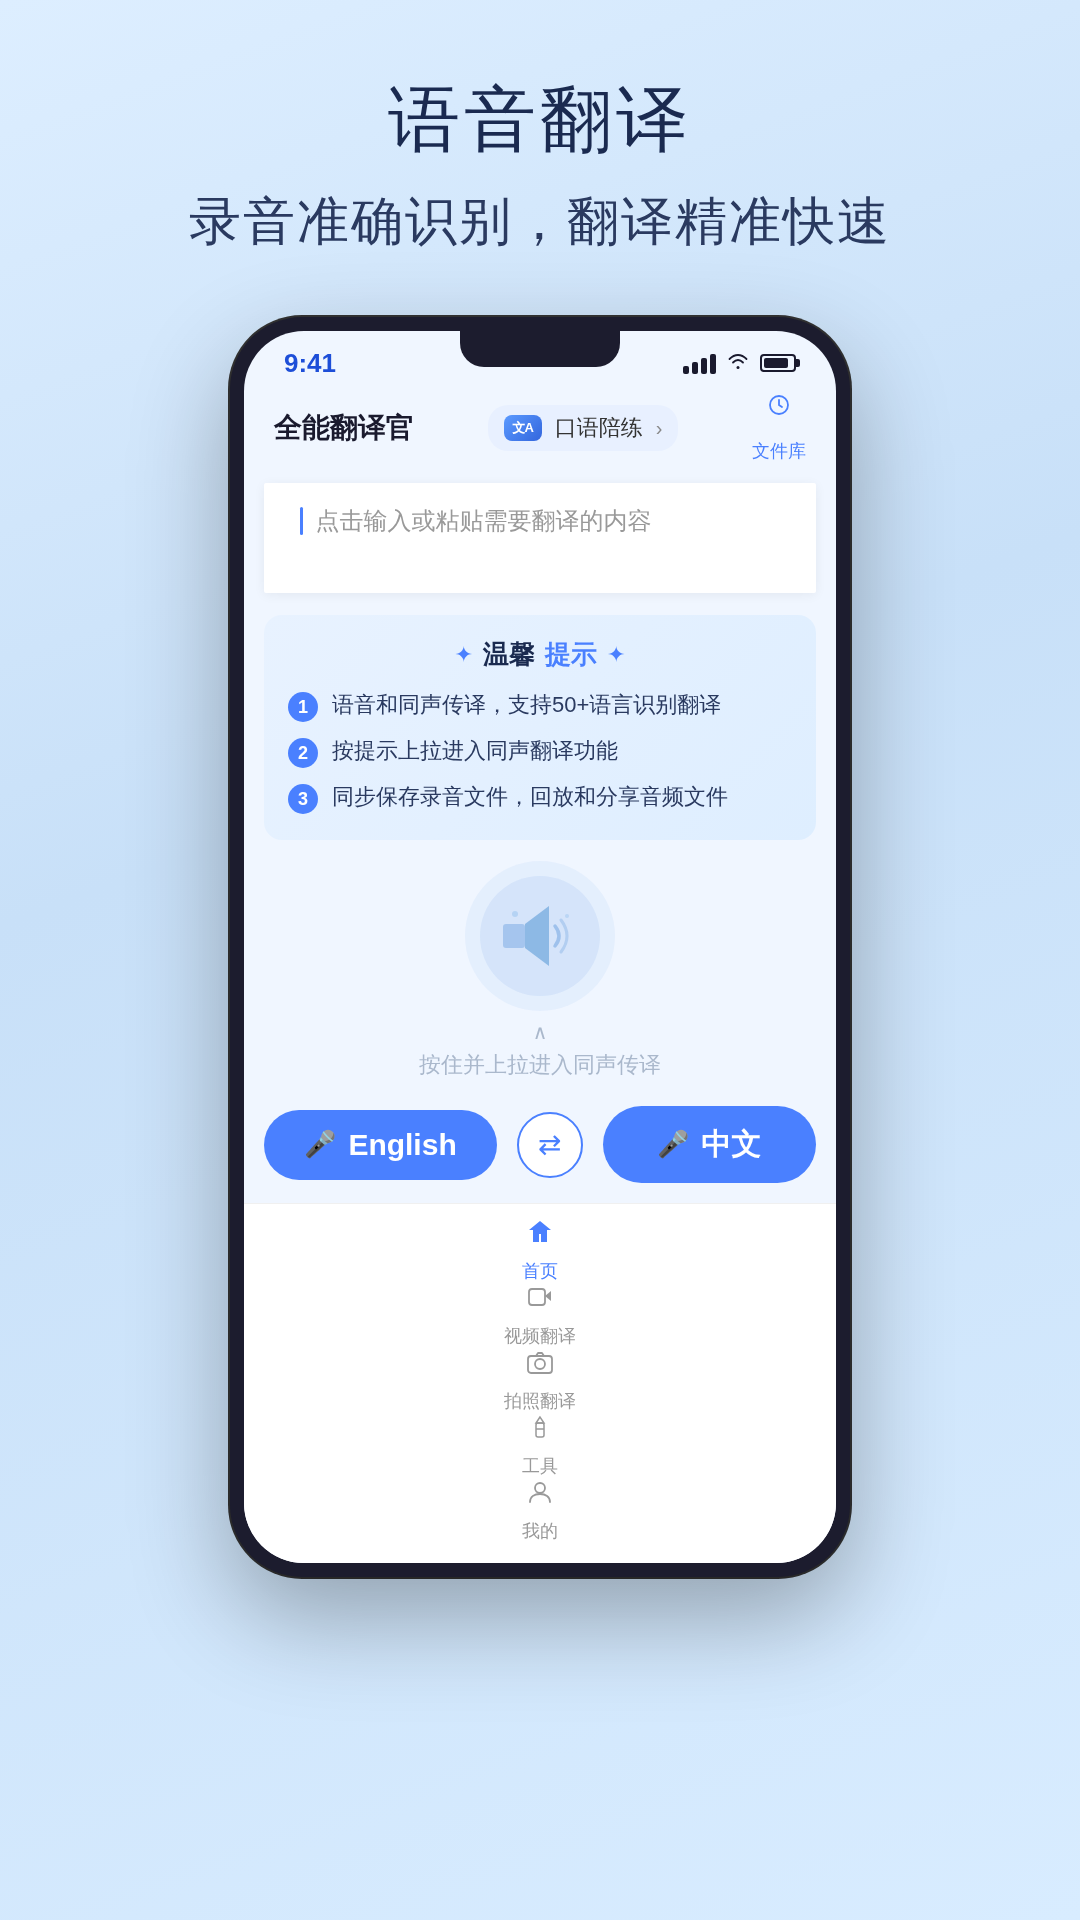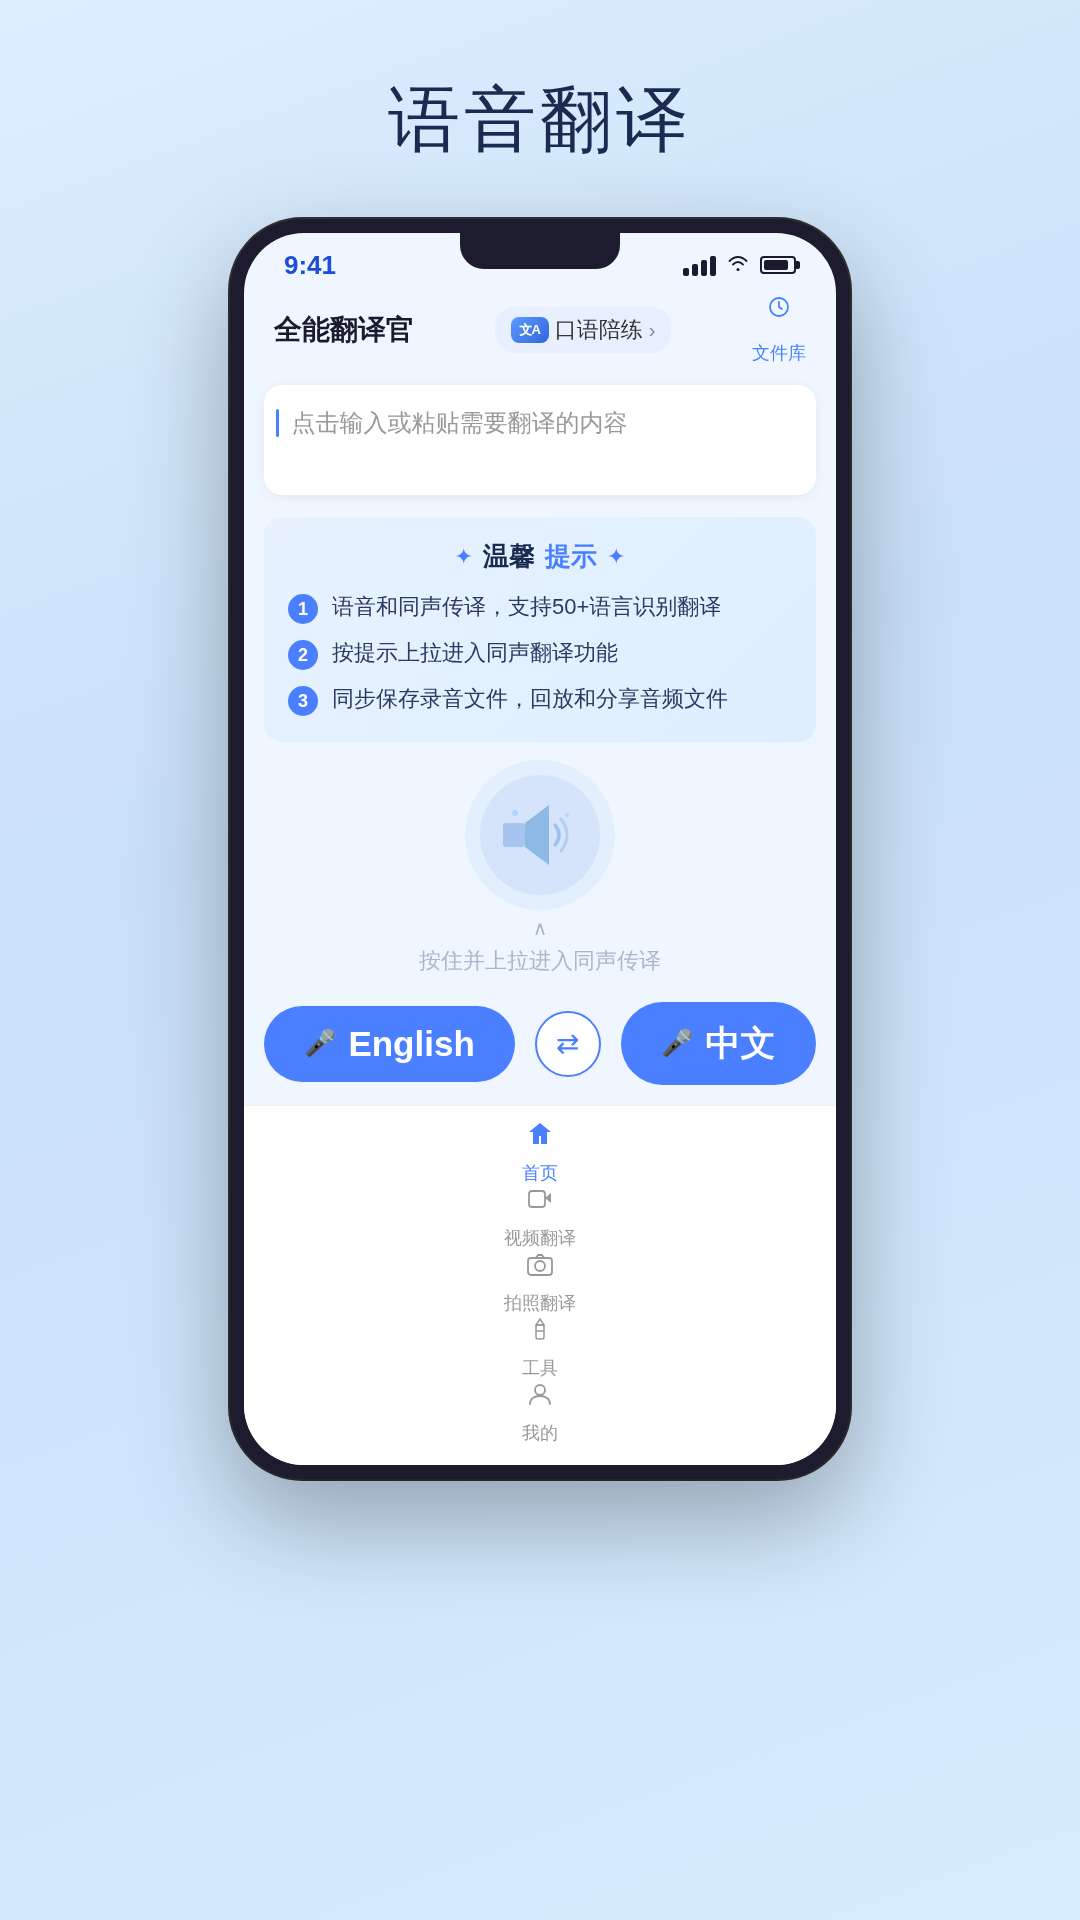--- a/index.html
+++ b/index.html
@@ -158,21 +158,21 @@
 
     .app-title {
       font-size: 28px;
       font-weight: 700;
       color: #1a1a2e;
     }
 
     .header-center {
       display: flex;
       align-items: center;
-      gap: 6px;
+      gap: 13px;
       background: #e8f0ff;
       border-radius: 20px;
       padding: 8px 16px;
     }
 
     .oral-text {
       font-size: 22px;
       color: #333;
     }
 
@@ -195,22 +195,22 @@
 
     .file-library-text {
       font-size: 18px;
       color: #4a80ff;
     }
 
     
     .input-area {
       margin: 10px 20px;
       background: white;
-      border-radius: 18px;
-      padding: 22px 12px;
+      border-radius: 2px;
+      padding: 22px 36px;
       min-height: 110px;
       position: relative;
       box-shadow: 0 2px 12px rgba(0,0,0,0.06);
     }
 
     .input-cursor {
       display: inline-block;
       width: 3px;
       height: 28px;
       background: #4a80ff;
@@ -360,21 +360,21 @@
       flex: 1;
       justify-content: center;
     }
 
     .lang-btn-icon {
       font-size: 26px;
       color: white;
     }
 
     .lang-btn-text {
-      font-size: 35px;
+      font-size: 30px;
       font-weight: 600;
       color: white;
     }
 
     .swap-btn {
       width: 66px;
       height: 66px;
       border-radius: 50%;
       border: 2.5px solid #4a80ff;
       background: white;
@@ -446,20 +446,21 @@
       font-weight: 800;
       color: white;
       letter-spacing: -1px;
     }
   </style>
 </head>
 <body>
 
 <div class="promo-area">
   <h1 class="promo-title">语音翻译</h1>
+  <p class="promo-subtitle">录音准确识别，翻译精准快速</p>
 </div>
 
 <div class="phone-wrapper">
   <div class="phone">
     <div class="phone-inner">
 
       <div class="notch"></div>
 
       <div class="status-bar">
         <span class="status-time">9:41</span>

